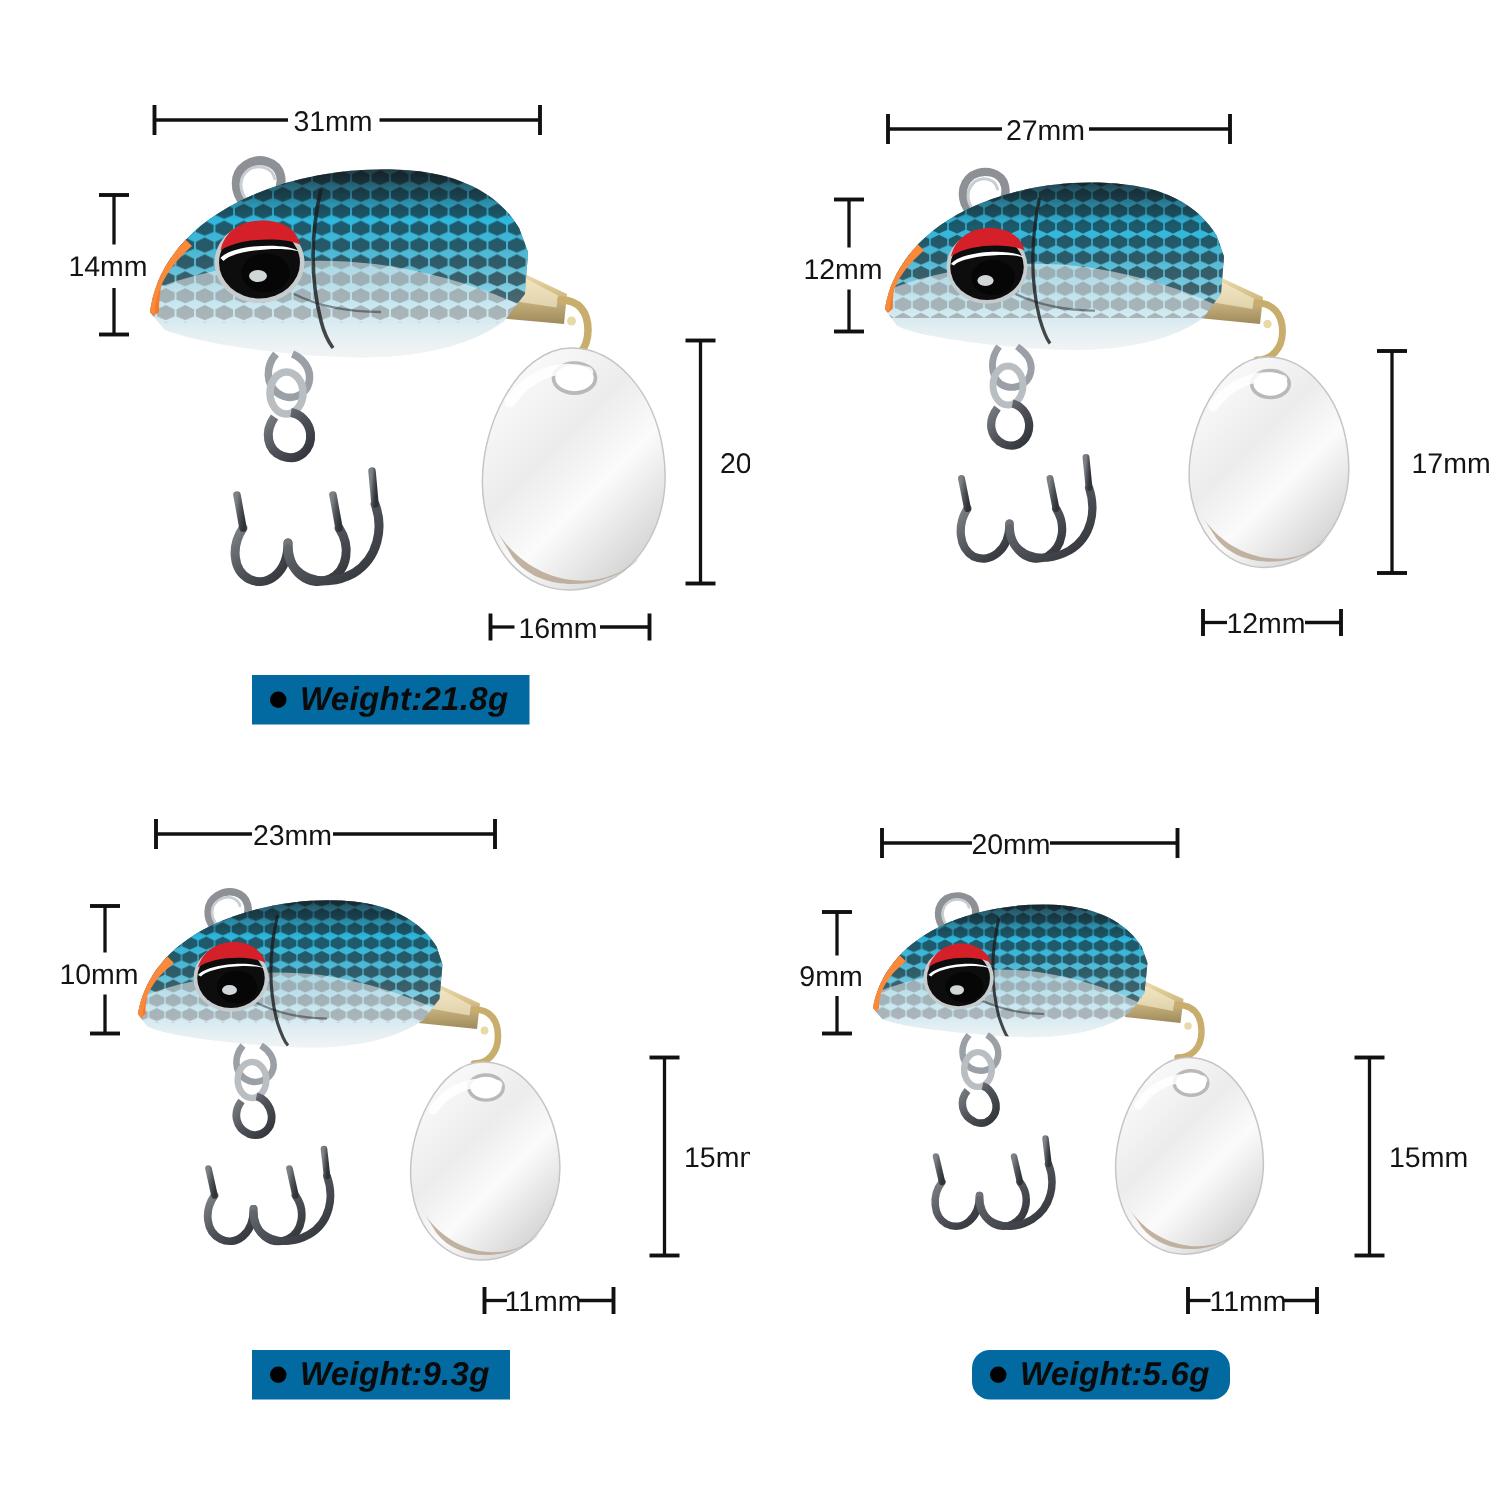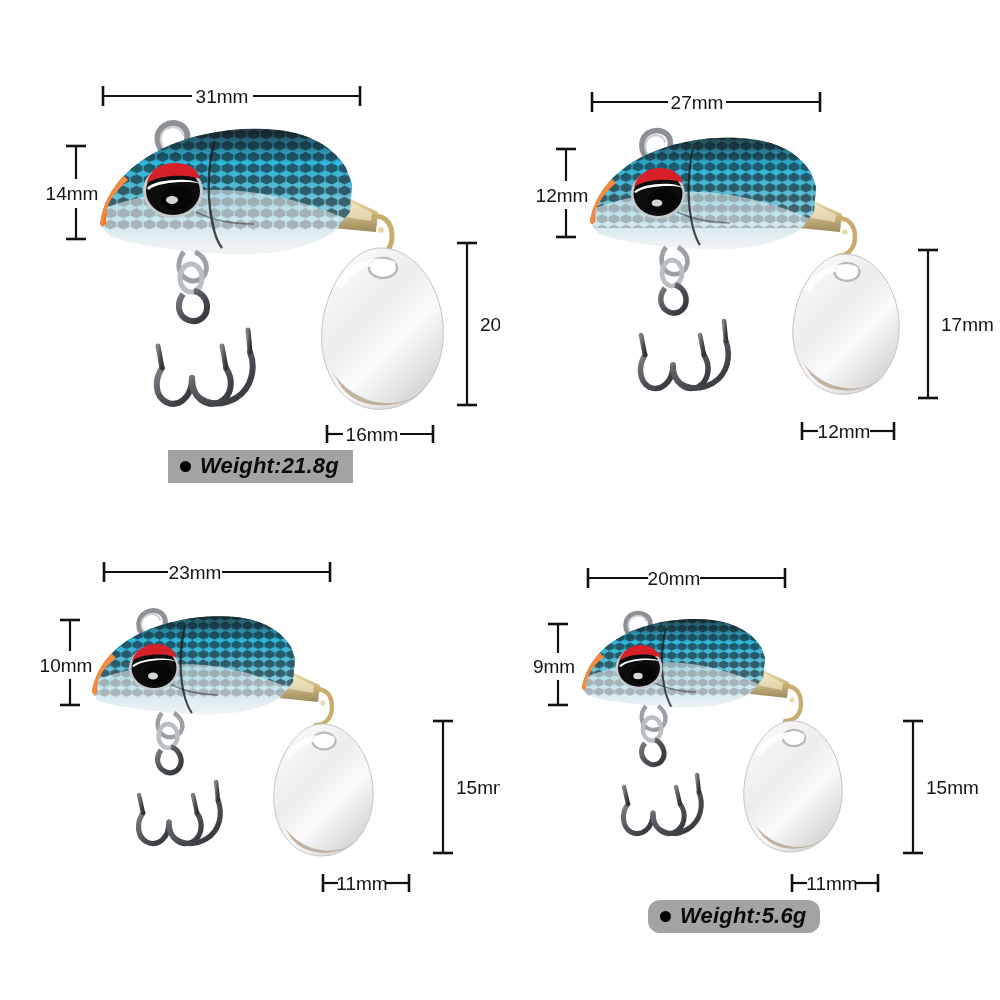--- a/index.html
+++ b/index.html
@@ -24,36 +24,36 @@
     grid-template-rows: 500px 500px;
   }
   .panel {
     position: relative;
     width: 500px;
     height: 500px;
   }
   .stage {
     position: absolute;
     left: 0;
-    top: 16px;
+    top: 0;
     width: 500px;
     height: 500px;
   }
   .stage svg {
     display: block;
     width: 500px;
     height: 500px;
   }
   
   .weight-badge {
     position: absolute;
     display: inline-flex;
     align-items: center;
     gap: 9px;
-    background: #a3a3a3;
+    background: #0369a1;
     padding: 5px 14px 6px 12px;
     white-space: nowrap;
     line-height: 1;
   }
   .weight-badge .dot {
     width: 11px;
     height: 11px;
     border-radius: 50%;
     background: #000000;
     flex: 0 0 auto;
@@ -503,20 +503,24 @@
           <path d="M169,306 C169,323 157,331 147,326 C137,321 136,307 143,297" fill="none" stroke="url(#hookA3)" stroke-width="5.2" stroke-linecap="round"></path>
           <path d="M169,306 C169,323 181,331 192,326 C202,321 204,307 197,297" fill="none" stroke="url(#hookA3)" stroke-width="5.2" stroke-linecap="round"></path>
           <path d="M169,309 C169,325 188,333 206,323 C220,315 223,298 218,284" fill="none" stroke="url(#hookA3)" stroke-width="5.2" stroke-linecap="round"></path>
           <line x1="143" y1="297" x2="139" y2="279" stroke="url(#hookA3)" stroke-width="4.4" stroke-linecap="round"></line>
           <line x1="197" y1="297" x2="193" y2="279" stroke="url(#hookA3)" stroke-width="4.4" stroke-linecap="round"></line>
           <line x1="218" y1="284" x2="216" y2="266" stroke="url(#hookA3)" stroke-width="4.4" stroke-linecap="round"></line>
         </g>
       </svg>
     </div>
 
+    <div class="weight-badge badge-bl">
+      <span class="dot"></span>
+      <span class="txt">Weight:9.3g</span>
+    </div>
   </div>
 
   <div class="panel">
     <div class="stage">
       <svg viewBox="0 0 500 500" xmlns="http://www.w3.org/2000/svg">
         <defs>
           <linearGradient id="bodyA4" x1="0" y1="0" x2="0" y2="1">
             <stop offset="0%" stop-color="#1d1d1f"></stop>
               <stop offset="34%" stop-color="#2e2e30"></stop>
             <stop offset="52%" stop-color="#7e8588"></stop>

